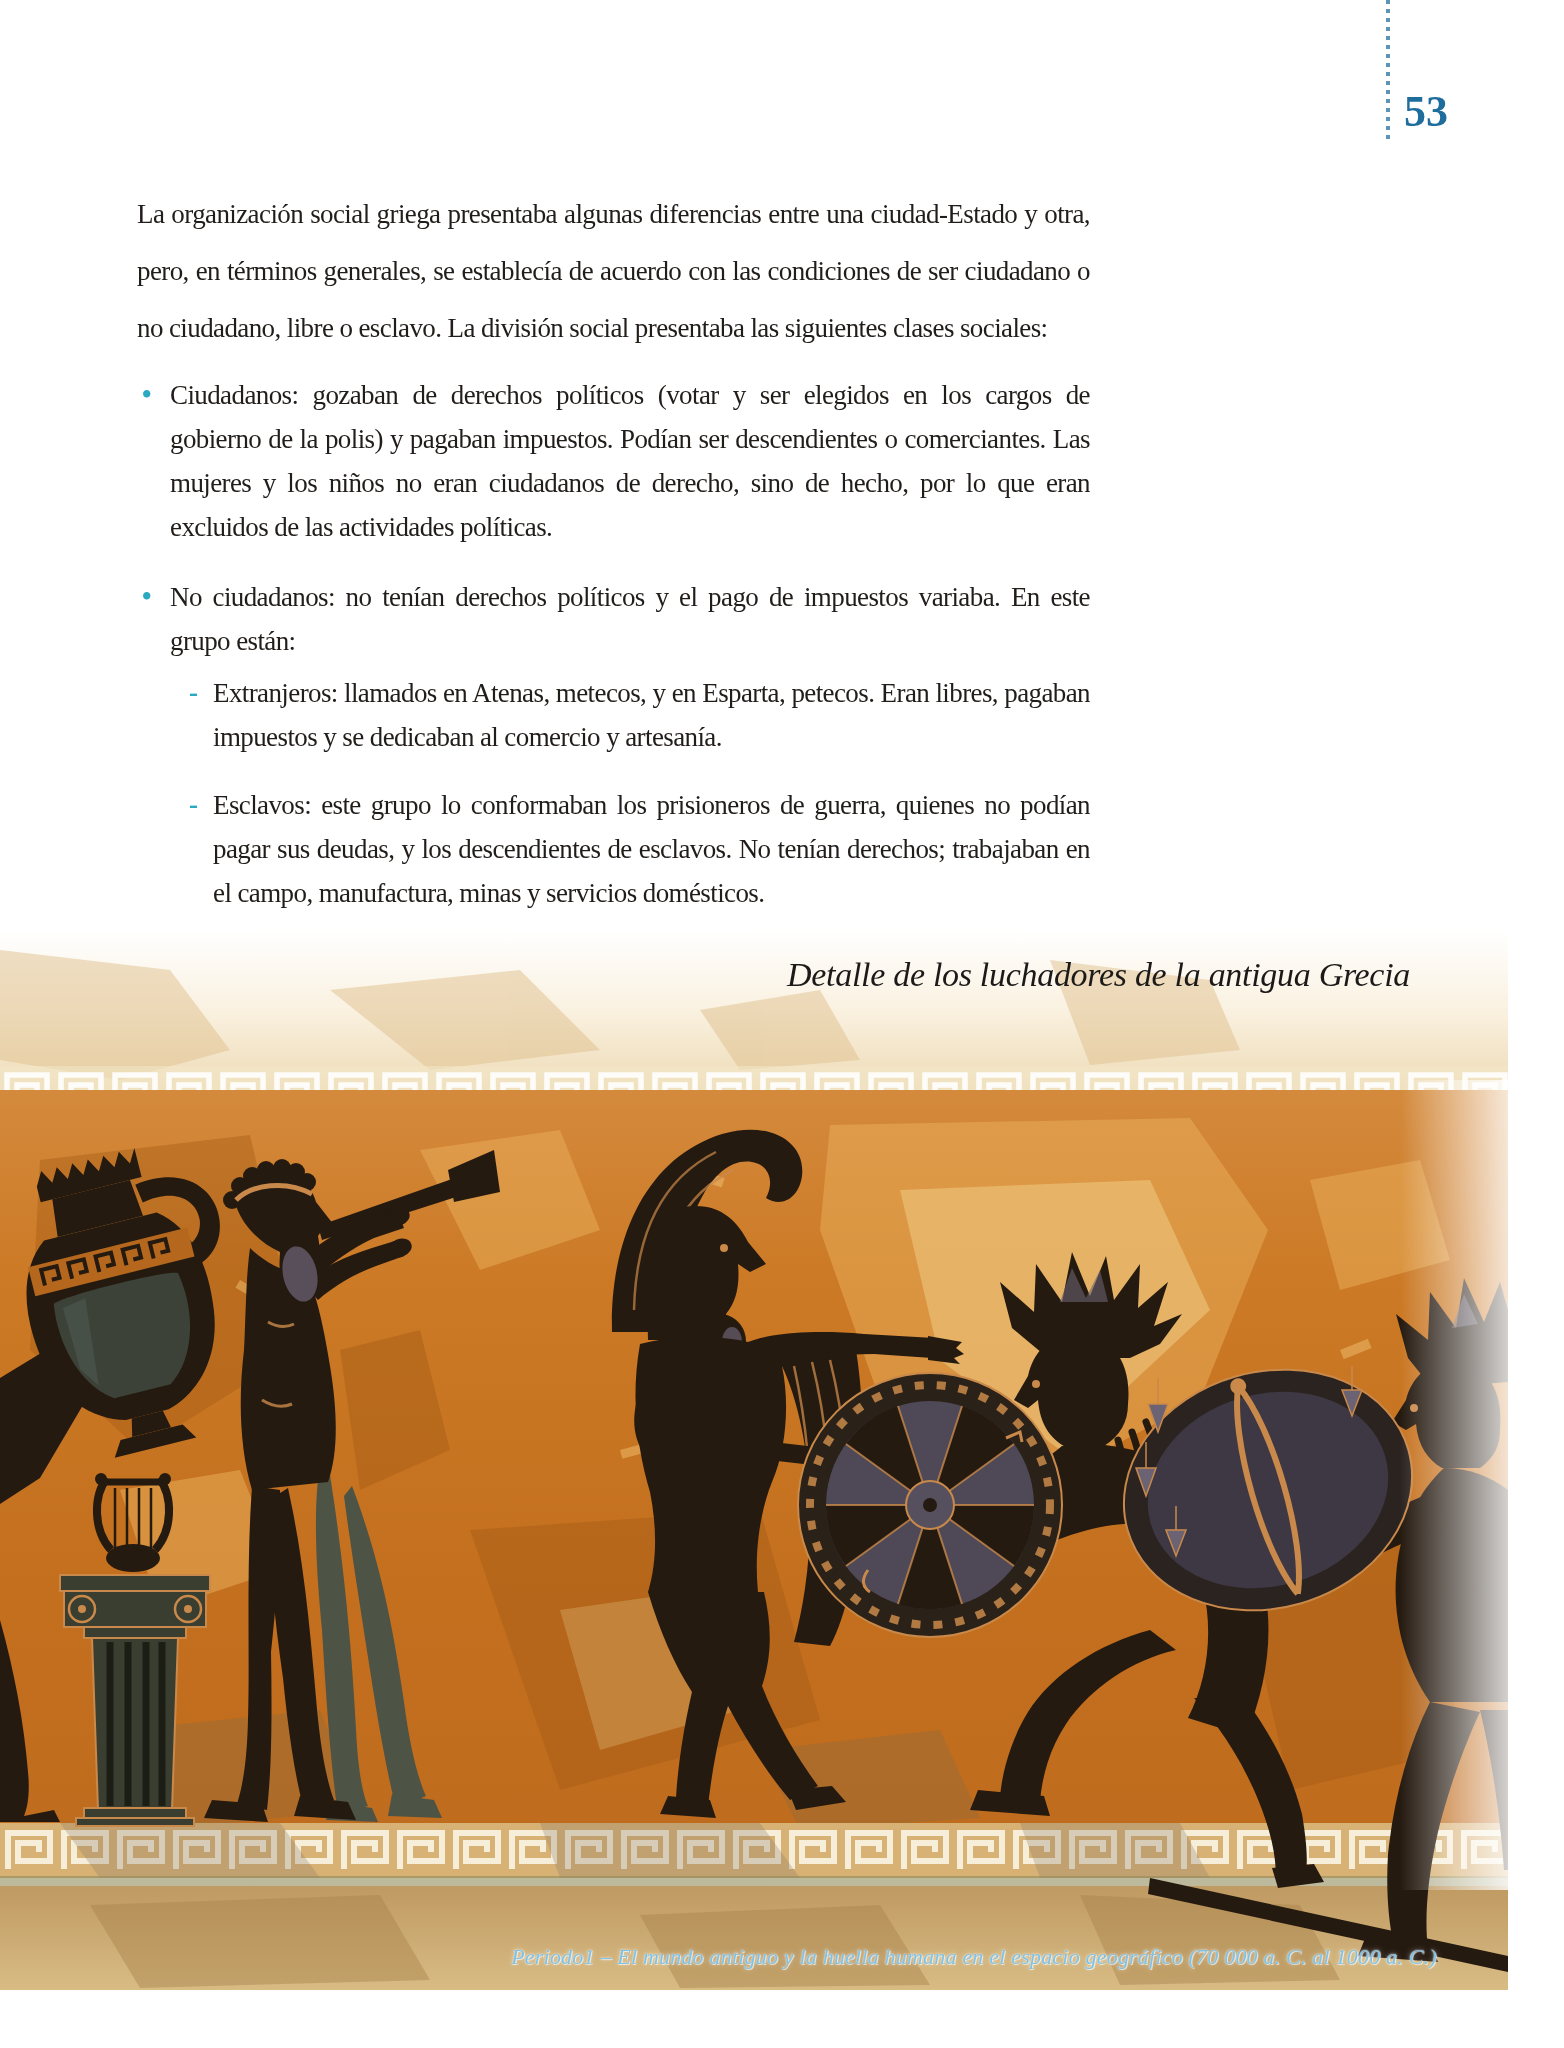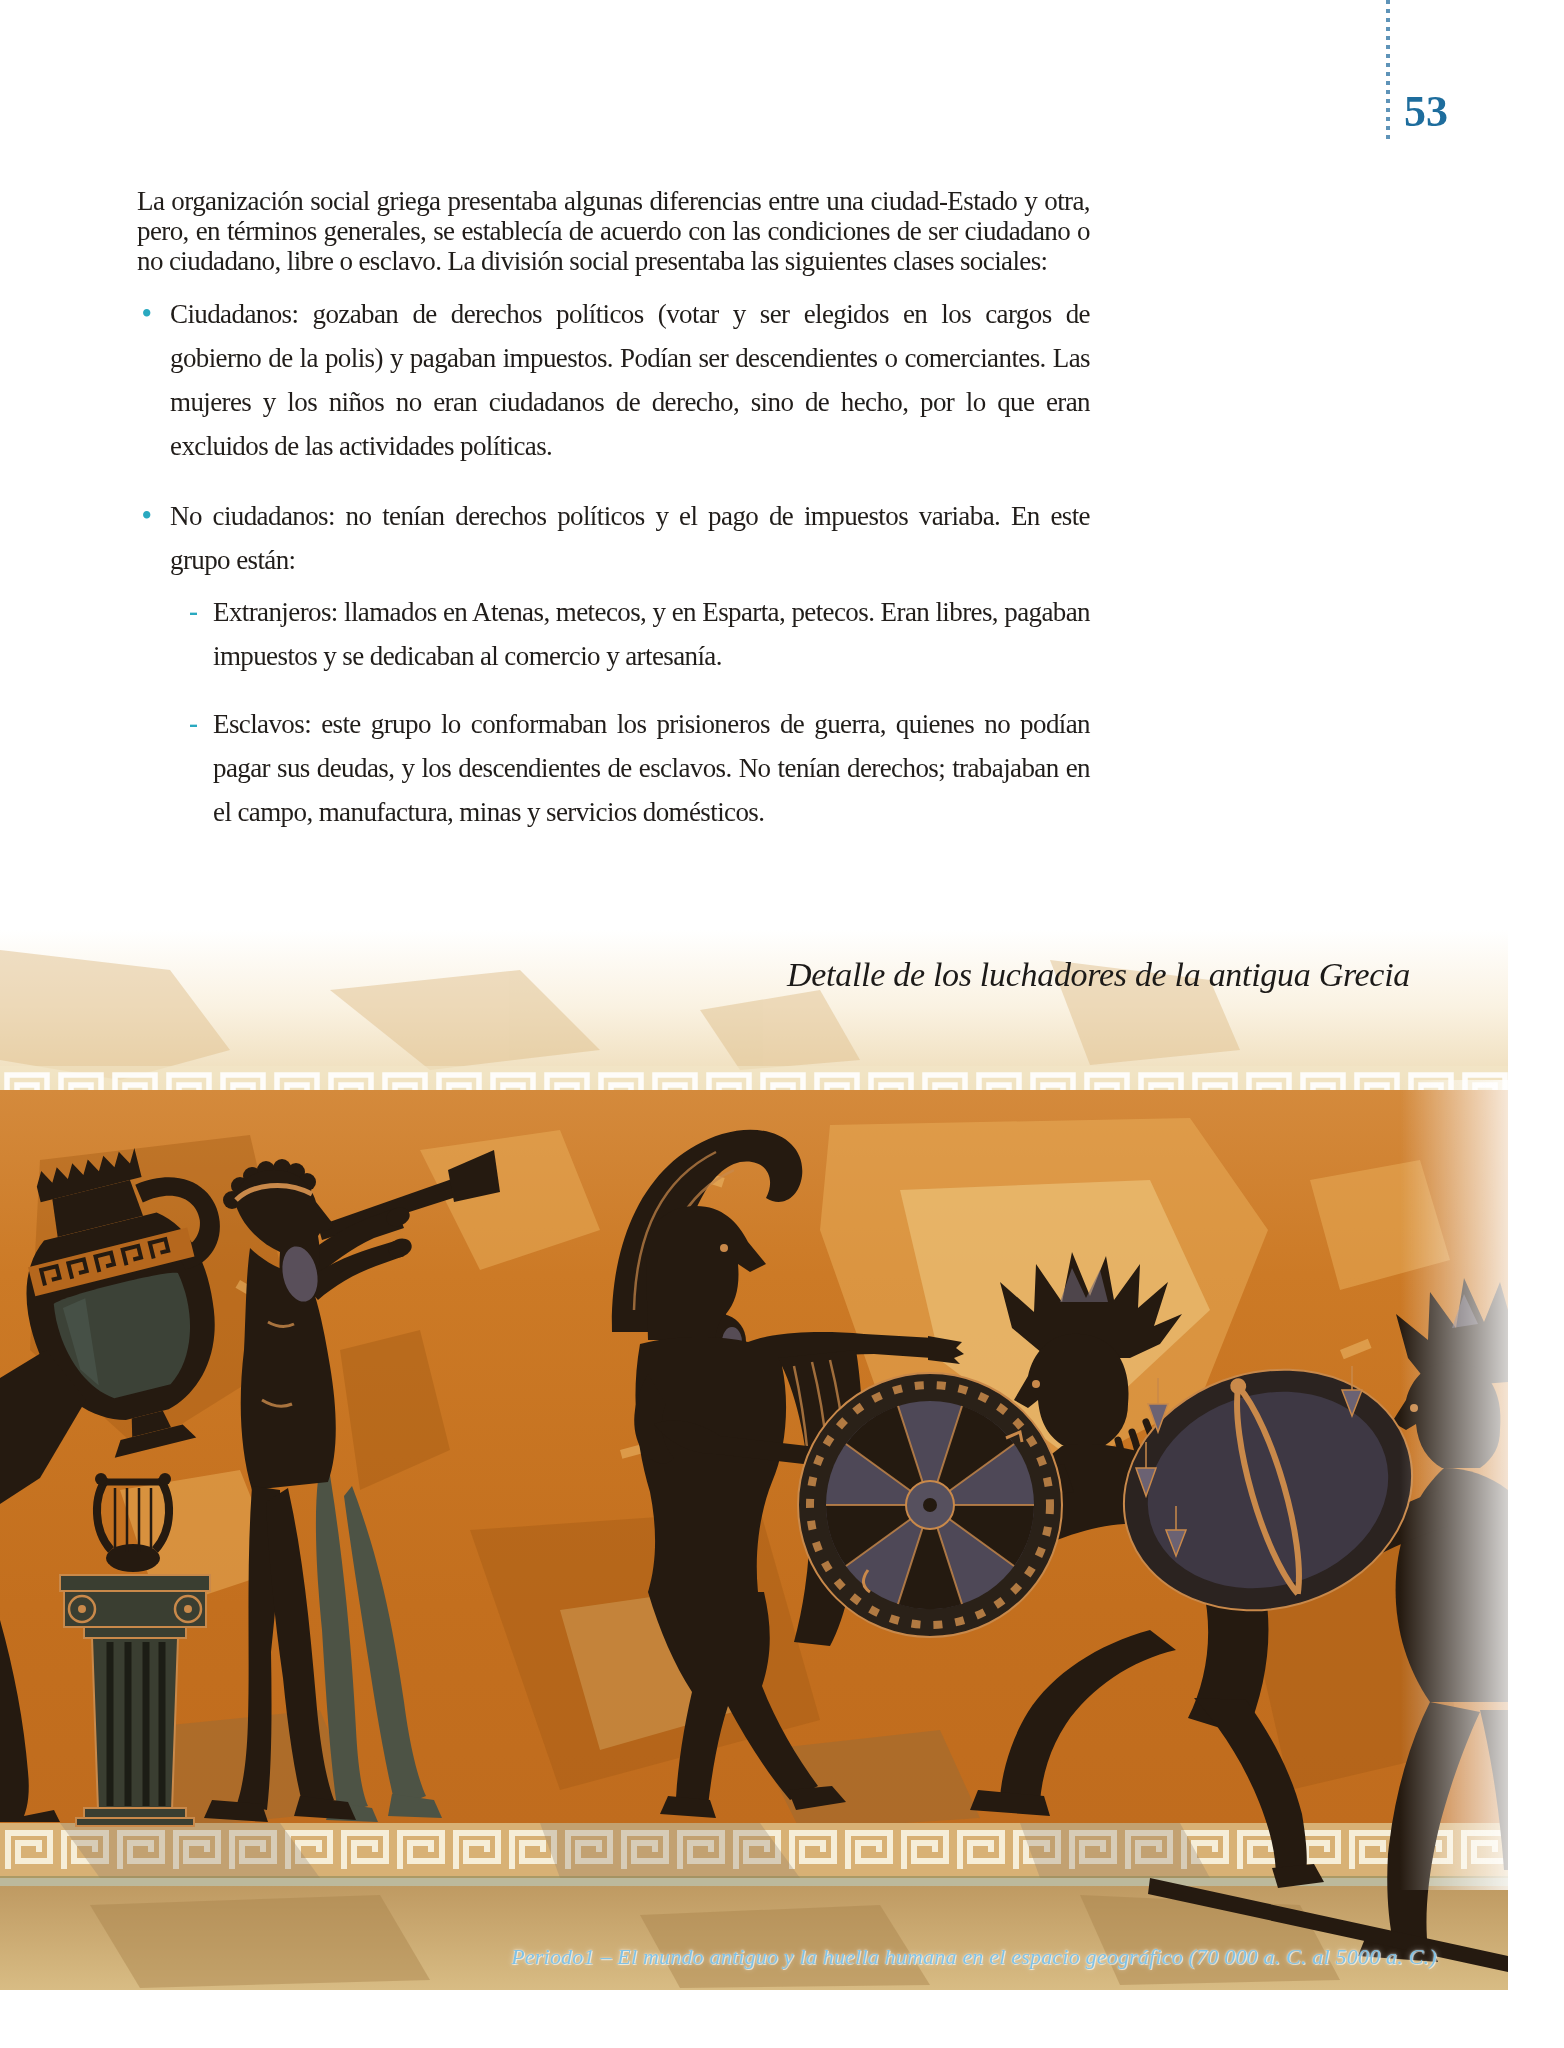--- a/index.html
+++ b/index.html
@@ -16,21 +16,21 @@
     position:absolute;left:1404px;top:90px;font-size:44px;font-weight:bold;
     color:#1e6d9d;line-height:1;
   }
   
   .content{position:absolute;left:137px;top:186px;width:953px;color:#211d1a;}
   .title{
     margin:0 0 30px;font-size:45px;line-height:54px;color:#1d9cb7;
     font-weight:bold;letter-spacing:-0.5px;
   }
   .intro{
-    margin:0 0 16px;font-size:27px;line-height:30px;text-align:justify;
+    margin:0 0 16px;font-size:27px;line-height:57px;text-align:justify;
     letter-spacing:-0.6px;
   }
   .bullet{
     position:relative;padding-left:33px;margin:0 0 26px;font-size:27px;
     line-height:44px;text-align:justify;letter-spacing:-0.6px;
   }
   .bullet > .marker{
     position:absolute;left:5px;top:-1px;color:#2aa9c0;font-weight:bold;
   }
   .bullet.has-subs{margin-bottom:8px;}
@@ -330,15 +330,15 @@
           <path d="M1352 436 L1352 460 M1342 460 L1362 460 L1352 486 Z"></path>
         </g>
 
         <path fill="#251a10" d="M1150 948 L1508 1026 L1508 1042 L1148 964 Z"></path>
       </g>
 
       <rect x="1400" y="150" width="108" height="810" fill="url(#rFade)"></rect>
     </svg>
   </div>
 
-  <div class="scene-footer">Periodo1 –  El mundo antiguo y la huella humana en el espacio geográfico (70 000 a. C. al 5000 a. C.)</div>
+  <div class="scene-footer">Periodo1 –  El mundo antiguo y la huella humana en el espacio geográfico (70 000 a. C. al 1000 a. C.)</div>
 
 </div>
 
 </body></html>

